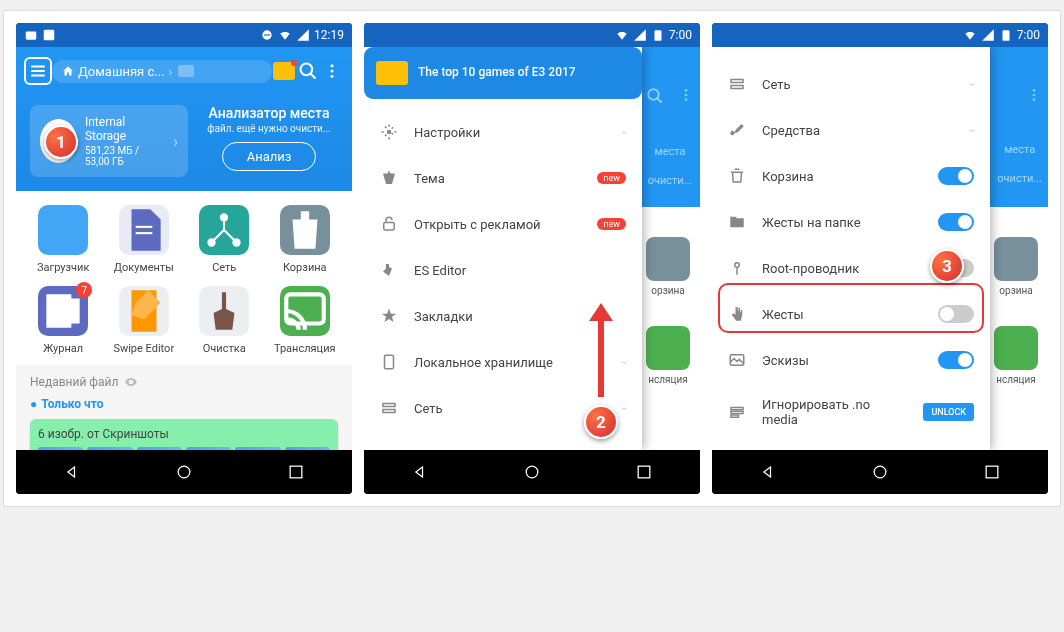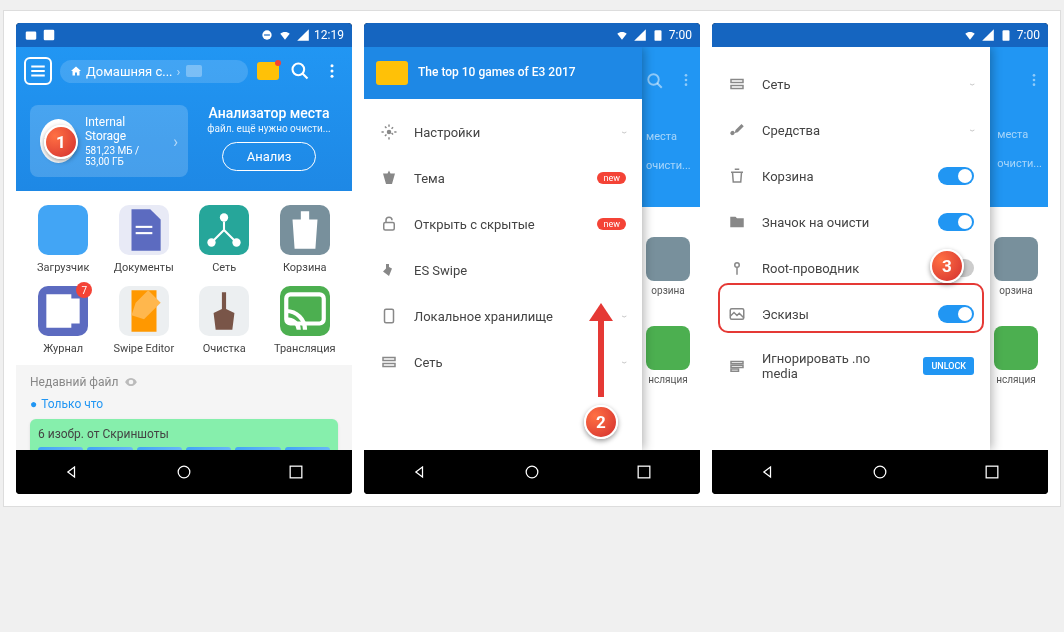--- a/index.html
+++ b/index.html
@@ -14,21 +14,21 @@
 .status-ico { width: 14px; height: 14px; }
 
 
 .nav-bar { height: 44px; background: #000; display: flex; justify-content: space-around; align-items: center; }
 .nav-bar svg { width: 20px; height: 20px; }
 
 .screen { flex: 1; position: relative; overflow: hidden; }
 
 
 .header1 { background: linear-gradient(180deg, #2196F3, #1E88E5); color: #fff; }
-.toolbar1 { height: 48px; display: flex; align-items: center; padding: 0 8px; gap: 8px; }
+.toolbar1 { height: 48px; display: flex; align-items: center; padding: 0 8px; gap: 0; }
 .hamburger { width: 28px; height: 28px; display: flex; align-items: center; justify-content: center; border: 2px solid #fff; border-radius: 6px; cursor: pointer; }
 .hamburger svg { width: 18px; height: 18px; }
 .breadcrumb { flex: 1; display: flex; align-items: center; gap: 4px; background: rgba(255,255,255,0.15); padding: 4px 10px; border-radius: 14px; font-size: 13px; overflow: hidden; white-space: nowrap; }
 .tool-ico { width: 24px; height: 24px; display: flex; align-items: center; justify-content: center; cursor: pointer; }
 .mail-ico { background: #FFC107; border-radius: 3px; padding: 3px; width: 22px; height: 18px; position: relative; }
 .mail-ico::before { content: ''; position: absolute; width: 6px; height: 6px; background: #f44336; border-radius: 50%; top: -2px; right: -2px; }
 .storage-card { padding: 10px 14px 14px; display: flex; gap: 12px; align-items: stretch; }
 .storage-left { background: rgba(255,255,255,0.18); border-radius: 8px; padding: 10px; display: flex; align-items: center; gap: 8px; flex: 1; }
 .pct-circle { width: 44px; height: 44px; background: #fff; border-radius: 50%; display: flex; align-items: center; justify-content: center; font-size: 11px; color: #333; font-weight: 500; }
 .st-info { font-size: 10px; color: #fff; }
@@ -40,34 +40,34 @@
 
 .grid-apps { background: #fff; padding: 14px 10px 10px; display: grid; grid-template-columns: repeat(4, 1fr); gap: 12px 6px; }
 .app { display: flex; flex-direction: column; align-items: center; gap: 6px; cursor: pointer; }
 .app-ico { width: 50px; height: 50px; border-radius: 10px; display: flex; align-items: center; justify-content: center; }
 .app-label { font-size: 11px; color: #444; }
 .badge-red { position: relative; }
 .badge-red::after { content: '7'; position: absolute; top: -4px; right: -4px; background: #f44336; color: #fff; width: 16px; height: 16px; border-radius: 50%; font-size: 10px; display: flex; align-items: center; justify-content: center; }
 
 .recent { padding: 10px 14px; background: #f5f5f5; }
 .recent-h { font-size: 12px; color: #888; display: flex; align-items: center; gap: 6px; margin-bottom: 8px; }
-.recent-tab { font-size: 12px; color: #2196F3; font-weight: 400; margin-bottom: 8px; }
+.recent-tab { font-size: 12px; color: #2196F3; font-weight: 700; margin-bottom: 8px; }
 .recent-tab::before { content: '●'; margin-right: 4px; }
 .recent-card { background: #86efac; border-radius: 6px; padding: 8px; box-shadow: 0 1px 3px rgba(0,0,0,0.1); }
 .rc-title { font-size: 12px; color: #444; margin-bottom: 6px; }
 .thumbs { display: flex; gap: 4px; }
 .thumb { width: 48px; height: 48px; background: linear-gradient(135deg, #42A5F5, #90CAF9); border-radius: 3px; }
 
 
 .screen-bg { position: absolute; inset: 0; background: linear-gradient(180deg, #2196F3 0, #2196F3 160px, #fff 160px); }
-.bg-hints { position: absolute; right: 6px; top: 25px; color: rgba(255,255,255,0.6); font-size: 11px; text-align: left; }
+.bg-hints { position: absolute; right: 6px; top: 40px; color: rgba(255,255,255,0.6); font-size: 11px; text-align: center; }
 .bg-grid { position: absolute; top: 190px; right: 10px; display: flex; flex-direction: column; gap: 30px; }
 
 .drawer { position: absolute; top: 0; left: 0; width: 278px; height: 100%; background: #fff; box-shadow: 2px 0 10px rgba(0,0,0,0.3); display: flex; flex-direction: column; }
-.drawer-banner { background: #1E88E5; color: #fff; padding: 14px 12px; display: flex; gap: 10px; align-items: center; }
+.drawer-banner { background: #1E88E5; color: #fff; padding: 14px 12px; display: flex; gap: 10px; align-items: center; border-radius: 9px; }
 .banner-ico { width: 32px; height: 24px; background: #FFC107; border-radius: 3px; flex-shrink: 0; }
 .banner-txt { font-size: 12px; font-weight: 500; line-height: 1.3; }
 .drawer-list { flex: 1; overflow: hidden; padding-top: 10px; }
 .d-item { display: flex; align-items: center; padding: 14px 16px; gap: 16px; cursor: pointer; }
 .d-ico { width: 18px; height: 18px; color: #888; flex-shrink: 0; }
 .d-label { font-size: 13px; color: #444; flex: 1; }
 .d-chev { color: #bbb; font-size: 10px; transform: rotate(90deg); }
 .d-badge { background: #f44336; color: #fff; font-size: 9px; padding: 1px 6px; border-radius: 8px; }
 .toggle { width: 36px; height: 18px; background: #ccc; border-radius: 10px; position: relative; cursor: pointer; }
 .toggle::after { content: ''; position: absolute; width: 14px; height: 14px; background: #fff; border-radius: 50%; top: 2px; left: 2px; transition: all 0.2s; }
@@ -334,28 +334,34 @@
                   <path d="M12 2l2 4h6l-4 14H8L4 6h6z"></path>
                 </svg></div>
               <div class="d-label">Тема</div>
               <span class="d-badge">new</span>
             </div>
             <div class="d-item">
               <div class="d-ico"><svg viewBox="0 0 24 24" fill="none" stroke="currentColor" stroke-width="2">
                   <rect x="5" y="10" width="14" height="10" rx="2"></rect>
                   <path d="M8 10V7a4 4 0 018 0"></path>
                 </svg></div>
-              <div class="d-label">Открыть с скрытые</div>
+              <div class="d-label">Открыть с рекламой</div>
               <span class="d-badge">new</span>
             </div>
             <div class="d-item">
               <div class="d-ico"><svg viewBox="0 0 24 24" fill="currentColor">
                   <path d="M8 4v6l-4 4 8 6 4-10-4-2V4z"></path>
                 </svg></div>
-              <div class="d-label">ES Swipe</div>
+              <div class="d-label">ES Editor</div>
+            </div>
+            <div class="d-item">
+              <div class="d-ico"><svg viewBox="0 0 24 24" fill="currentColor">
+                  <path d="M12 2l2.5 7h7l-5.5 4 2 7-6-4-6 4 2-7-5.5-4h7z"></path>
+                </svg></div>
+              <div class="d-label">Закладки</div>
             </div>
             <div class="d-item">
               <div class="d-ico"><svg viewBox="0 0 24 24" fill="none" stroke="currentColor" stroke-width="2">
                   <rect x="6" y="3" width="12" height="18" rx="2"></rect>
                 </svg></div>
               <div class="d-label">Локальное хранилище</div>
               <span class="d-chev">›</span>
             </div>
             <div class="d-item">
               <div class="d-ico"><svg viewBox="0 0 24 24" fill="none" stroke="currentColor" stroke-width="2">
@@ -441,29 +447,36 @@
               <div class="d-ico"><svg viewBox="0 0 24 24" fill="none" stroke="currentColor" stroke-width="2">
                   <path d="M6 7h12l-1 13H7zM4 7h16M9 3h6"></path>
                 </svg></div>
               <div class="d-label">Корзина</div>
               <div class="toggle on"></div>
             </div>
             <div class="d-item">
               <div class="d-ico"><svg viewBox="0 0 24 24" fill="currentColor">
                   <path d="M3 5h7l2 2h9v12H3z"></path>
                 </svg></div>
-              <div class="d-label">Значок на очисти</div>
+              <div class="d-label">Жесты на папке</div>
               <div class="toggle on"></div>
             </div>
             <div class="d-item">
               <div class="d-ico"><svg viewBox="0 0 24 24" fill="none" stroke="currentColor" stroke-width="2">
                   <circle cx="12" cy="8" r="3"></circle>
                   <path d="M12 11v10"></path>
                 </svg></div>
               <div class="d-label">Root-проводник</div>
+              <div class="toggle"></div>
+            </div>
+            <div class="d-item">
+              <div class="d-ico"><svg viewBox="0 0 24 24" fill="currentColor">
+                  <path d="M10 3v10l-3-2-2 2 6 8h6l2-8V7l-2-1v4l-1-1V4l-2-1v5l-1-1V3z"></path>
+                </svg></div>
+              <div class="d-label">Жесты</div>
               <div class="toggle"></div>
             </div>
             <div class="d-item">
               <div class="d-ico"><svg viewBox="0 0 24 24" fill="none" stroke="currentColor" stroke-width="2">
                   <rect x="3" y="5" width="18" height="14" rx="2"></rect>
                   <path d="M3 15l5-5 4 4 3-3 6 6"></path>
                 </svg></div>
               <div class="d-label">Эскизы</div>
               <div class="toggle on"></div>
             </div>

